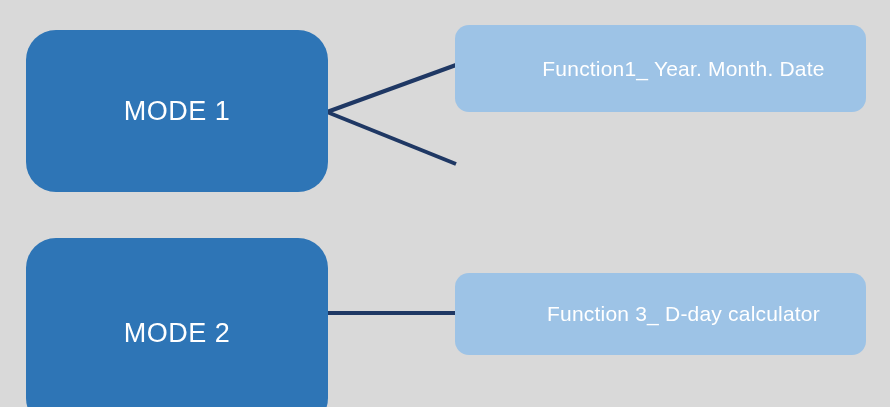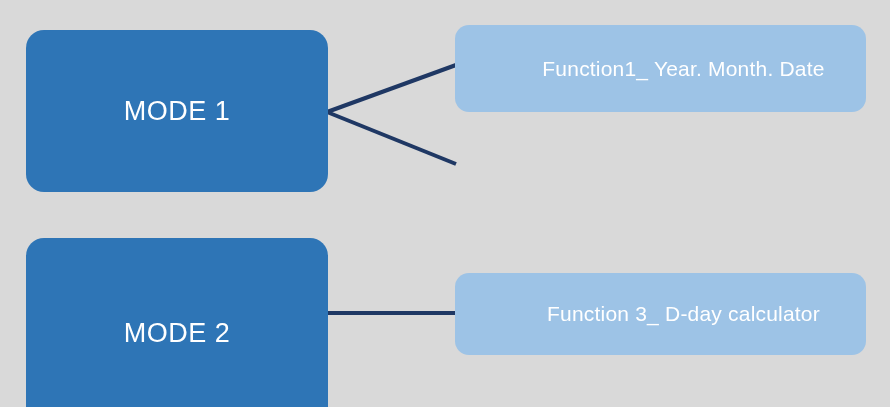--- a/index.html
+++ b/index.html
@@ -33,21 +33,21 @@
     display: flex;
     align-items: center;
     justify-content: center;
     color: #ffffff;
     text-align: center;
     line-height: 1.2;
     white-space: nowrap;
   }
   .node-mode {
     background: #2e75b6;
-    border-radius: 18px;
+    border-radius: 30px;
     font-size: 27px;
     font-weight: 400;
     letter-spacing: 0.5px;
   }
   .node-function {
     background: #9dc3e6;
     border-radius: 14px;
     font-size: 21px;
     font-weight: 400;
     letter-spacing: 0.2px;

